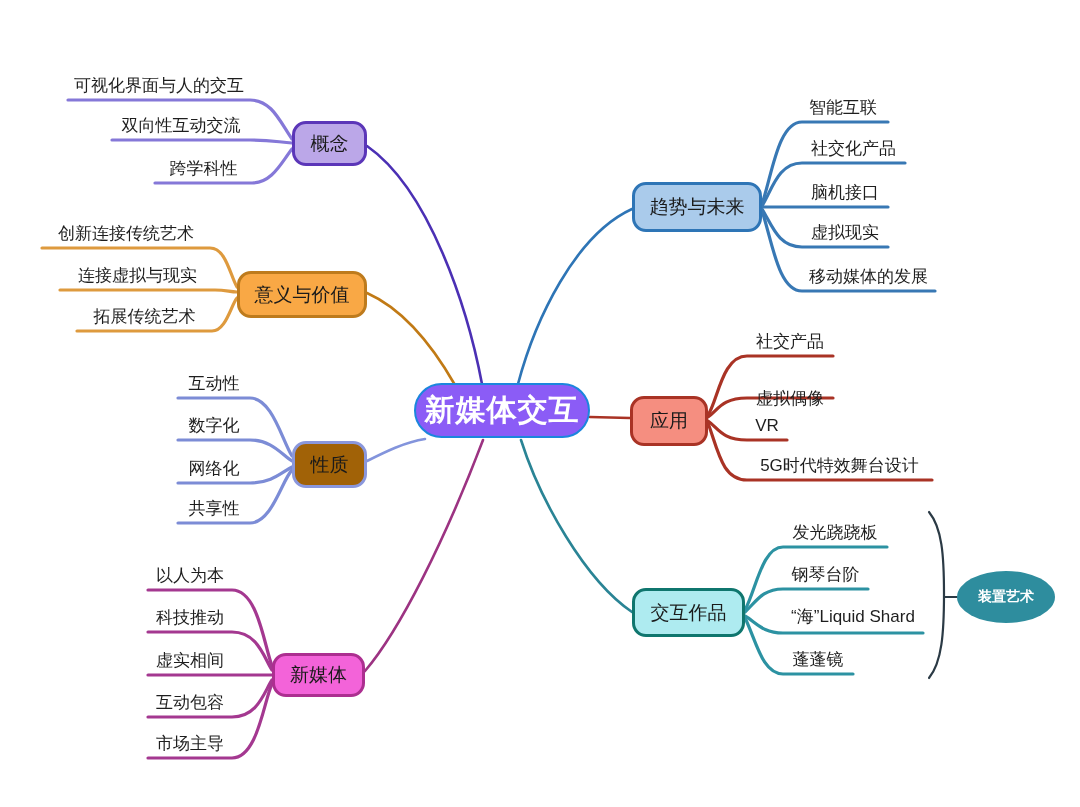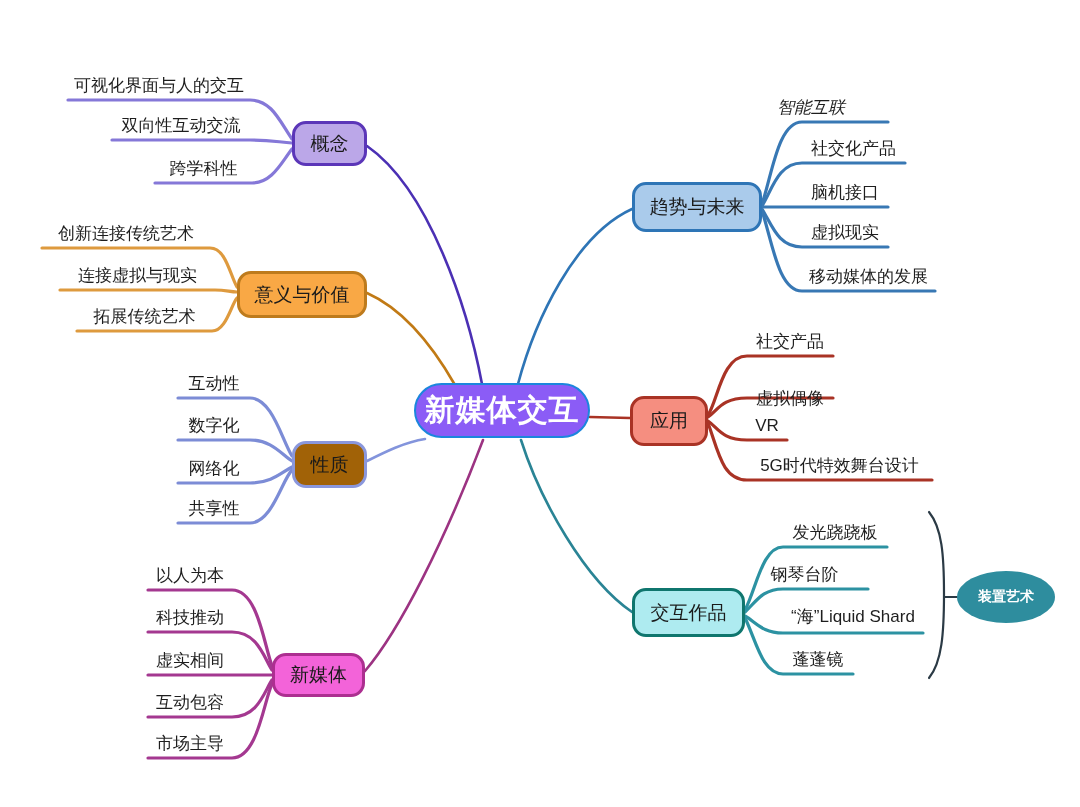--- a/index.html
+++ b/index.html
@@ -108,29 +108,29 @@
 <div class="leaf" style="left:178px;top:413px;width:72px;">数字化</div>
 <div class="leaf" style="left:178px;top:456px;width:72px;">网络化</div>
 <div class="leaf" style="left:178px;top:496px;width:72px;">共享性</div>
 
 <div class="leaf" style="left:148px;top:563px;width:84px;">以人为本</div>
 <div class="leaf" style="left:148px;top:605px;width:84px;">科技推动</div>
 <div class="leaf" style="left:148px;top:648px;width:84px;">虚实相间</div>
 <div class="leaf" style="left:148px;top:690px;width:84px;">互动包容</div>
 <div class="leaf" style="left:148px;top:731px;width:84px;">市场主导</div>
 
-<div class="leaf" style="left:768px;top:95px;width:86px;font-style:italic;">智能互联</div>
+<div class="leaf" style="left:800px;top:95px;width:86px;">智能互联</div>
 <div class="leaf" style="left:802px;top:136px;width:103px;">社交化产品</div>
 <div class="leaf" style="left:802px;top:180px;width:86px;">脑机接口</div>
 <div class="leaf" style="left:802px;top:220px;width:86px;">虚拟现实</div>
 <div class="leaf" style="left:802px;top:264px;width:133px;">移动媒体的发展</div>
 
 <div class="leaf" style="left:747px;top:329px;width:86px;">社交产品</div>
 <div class="leaf" style="left:747px;top:386px;width:86px;">虚拟偶像</div>
 <div class="leaf" style="left:747px;top:413px;width:40px;">VR</div>
 <div class="leaf" style="left:747px;top:453px;width:185px;">5G时代特效舞台设计</div>
 
 <div class="leaf" style="left:783px;top:520px;width:104px;">发光跷跷板</div>
-<div class="leaf" style="left:762px;top:562px;width:85px;text-align:center;">钢琴台阶</div>
+<div class="leaf" style="left:783px;top:562px;width:85px;text-align:center;">钢琴台阶</div>
 <div class="leaf" style="left:783px;top:604px;width:140px;">“海”Liquid Shard</div>
 <div class="leaf" style="left:783px;top:647px;width:70px;">蓬蓬镜</div>
 
 <div class="annotation-ellipse">装置艺术</div>
 
 </body></html>

